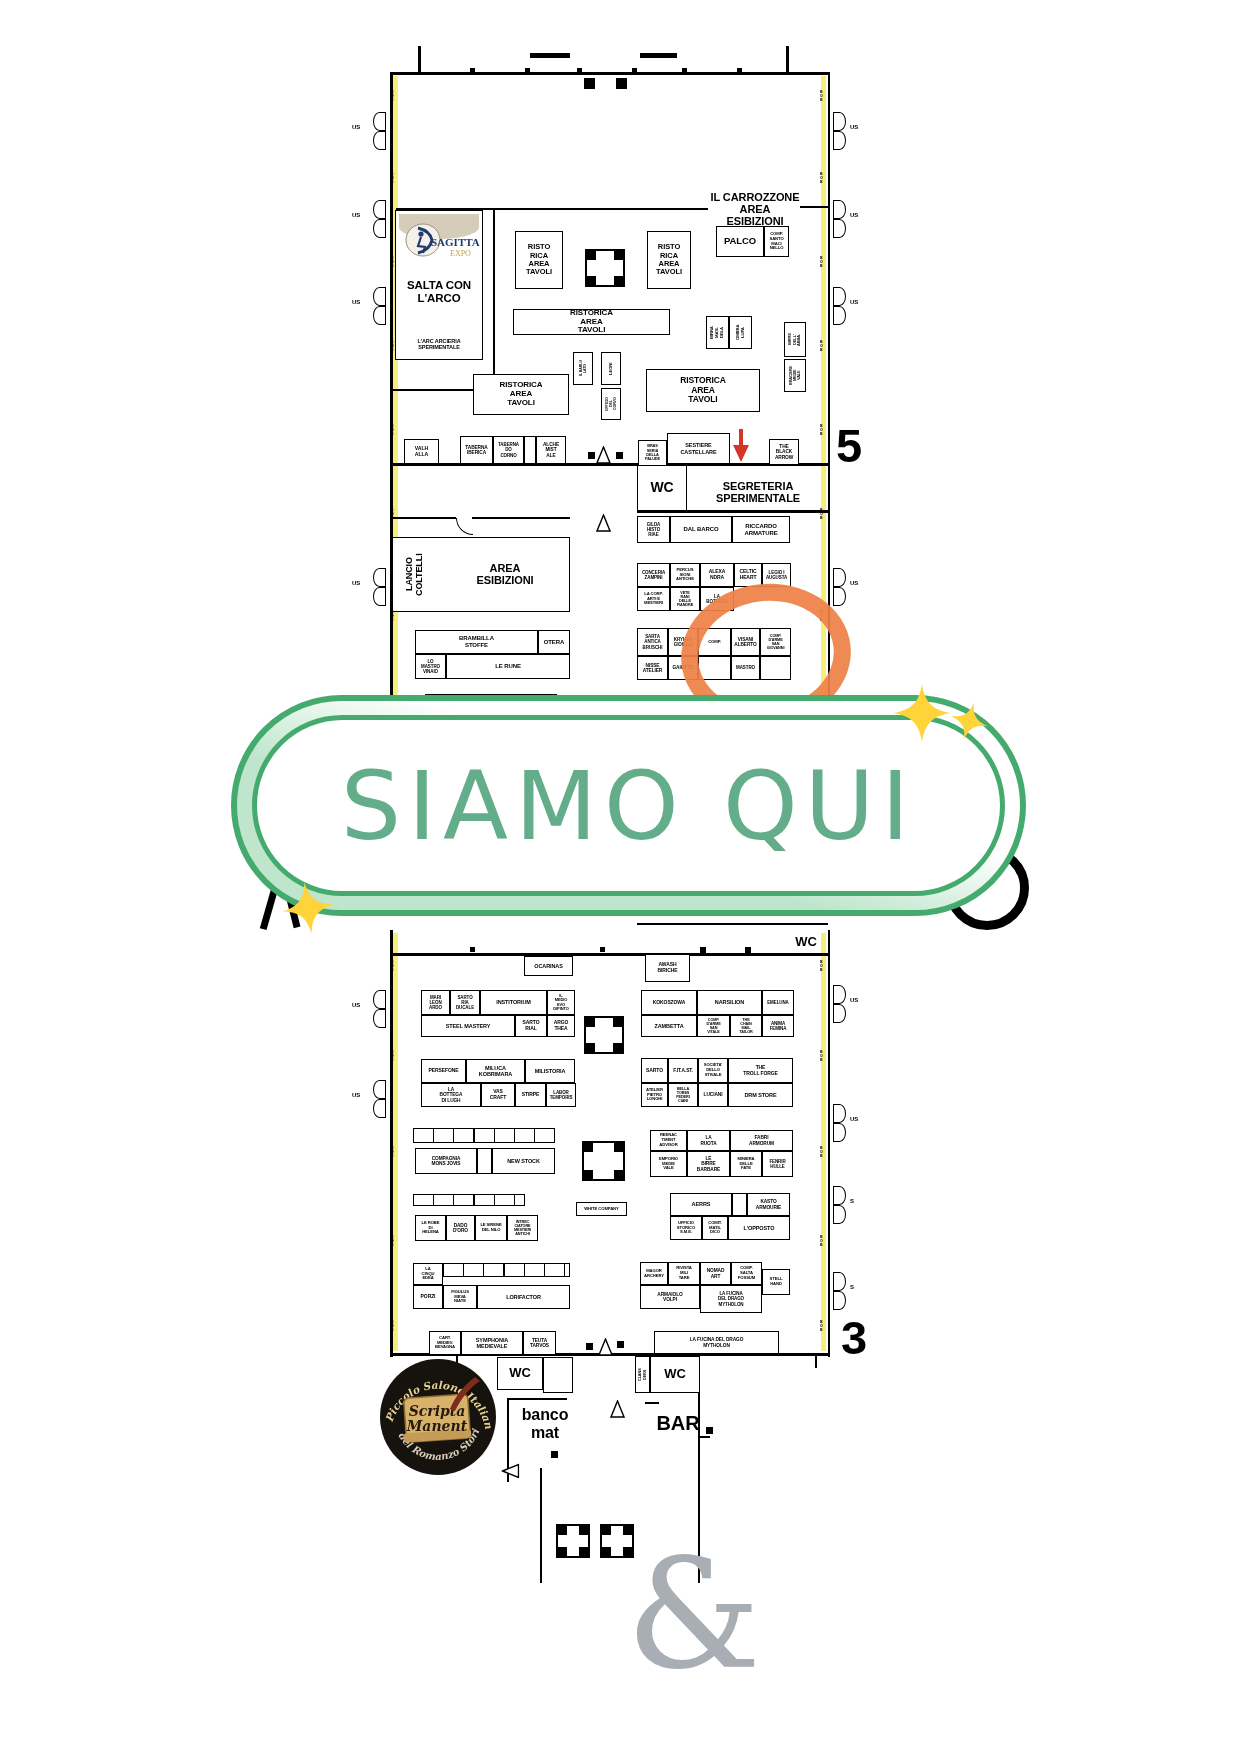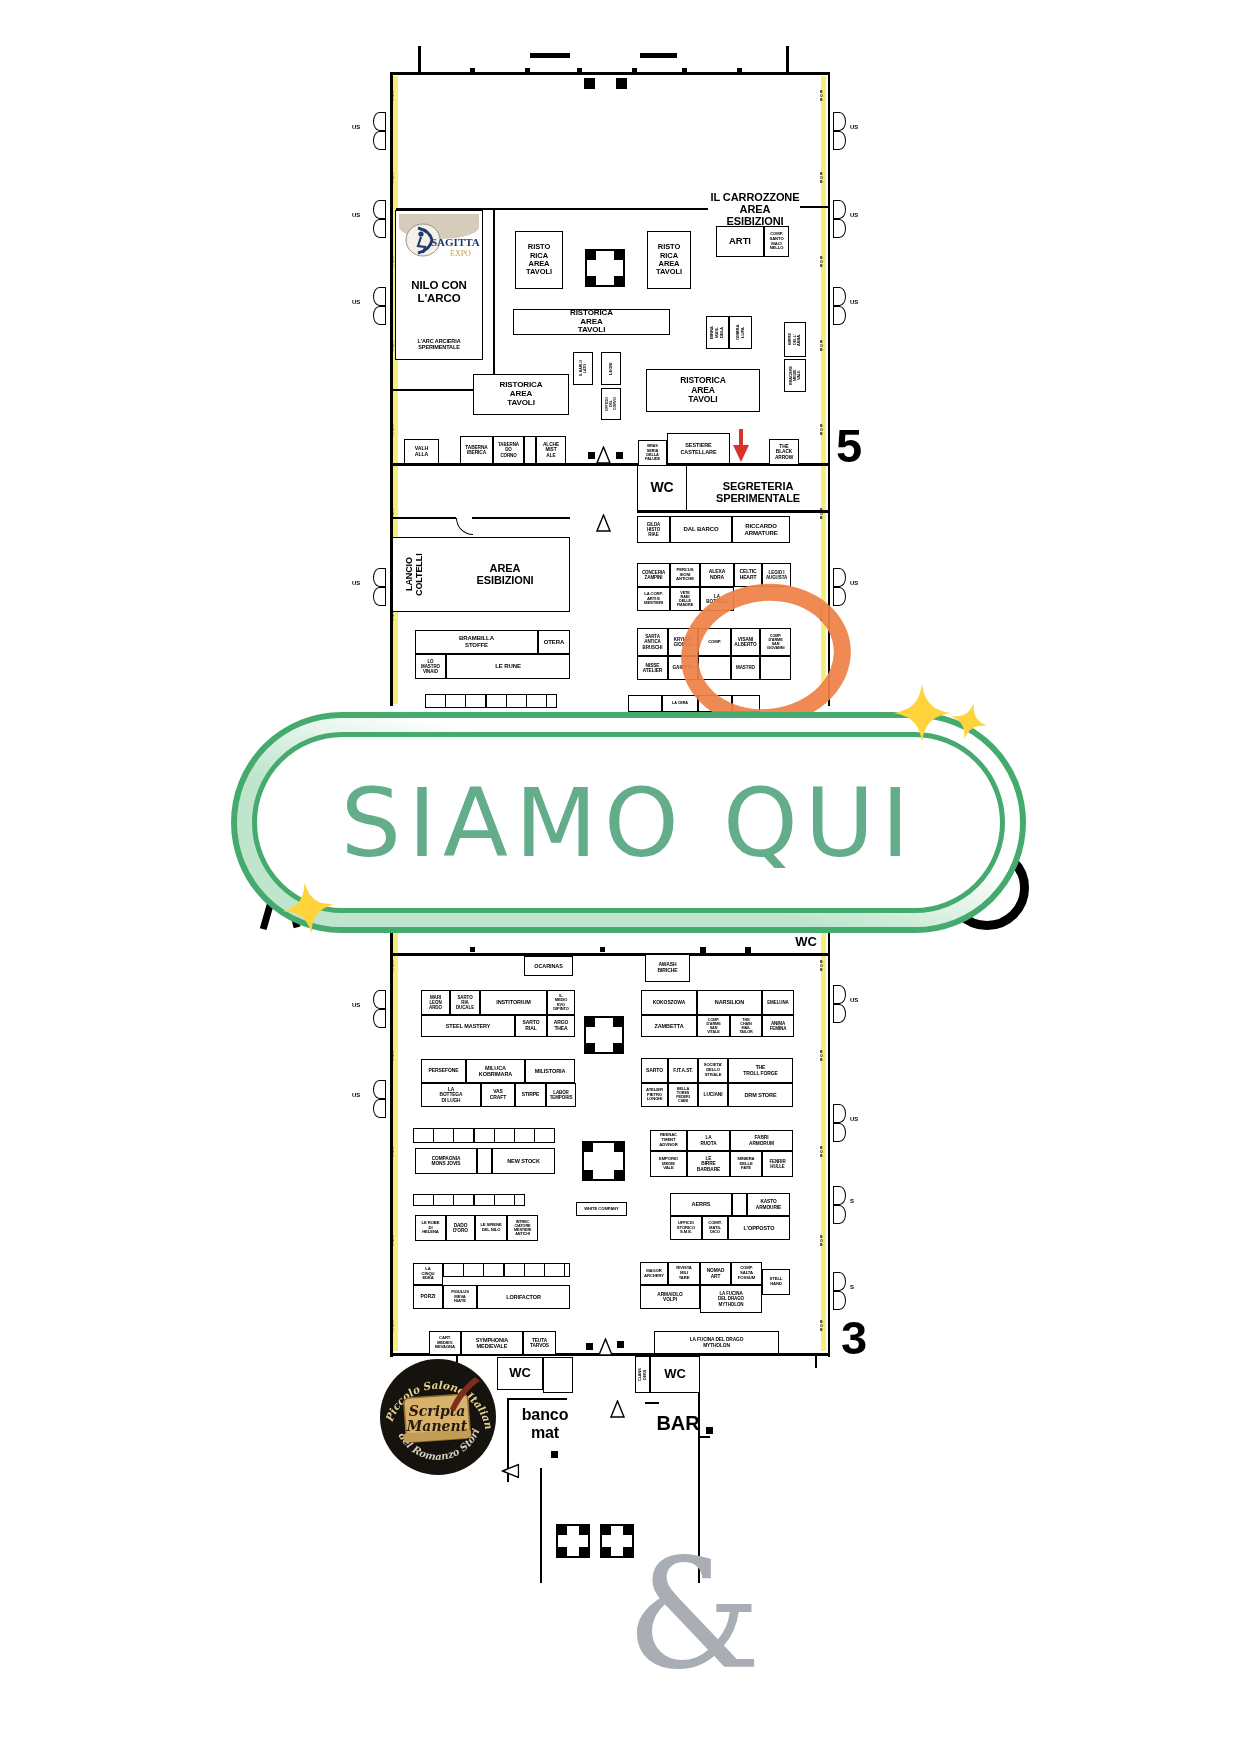--- a/index.html
+++ b/index.html
@@ -23,21 +23,21 @@
   .dot{position:absolute;background:#000;z-index:2;}
   .door{position:absolute;z-index:1;}
   .door .leaf{position:absolute;width:13px;height:19px;background:#fff;border:1.2px solid #000;box-sizing:border-box;}
   .door.l .leaf{border-radius:50% 0 0 50%;left:0;}
   .door.r .leaf{border-radius:0 50% 50% 0;right:0;}
   .leaf.t{top:0;} .leaf.b{top:19px;}
   .mark{position:absolute;font-weight:bold;color:#000;z-index:2;white-space:pre-line;text-align:center;line-height:1.15;}
   .tri{position:absolute;z-index:2;}
   #highlight-circle{position:absolute;left:681px;top:584px;width:136px;height:108px;
       border:17px solid #ef8147;border-radius:50%;transform:rotate(-7deg);z-index:6;opacity:.93;}
-  #banner{position:absolute;left:231px;top:712px;width:795px;height:221px;border-radius:120px;
+  #banner{position:absolute;left:231px;top:695px;width:795px;height:221px;border-radius:120px;
       border:6.5px solid #45aa6d;background:linear-gradient(to bottom left,#ffffff 38%,#bfe6cc 62%);
       z-index:10;box-sizing:border-box;}
   #banner-inner{position:absolute;left:15px;top:14px;right:15px;bottom:14px;border-radius:100px;
       border:5.5px solid #45aa6d;background:#fff;display:flex;align-items:center;justify-content:center;}
   #banner-text{font-family:"DejaVu Sans",sans-serif;font-size:95px;letter-spacing:7px;color:#63ad8b;}
   .star{position:absolute;z-index:12;}
   .frag{position:absolute;z-index:8;}
   #frag-arc{left:945px;top:846px;width:84px;height:84px;border:9px solid #000;border-radius:50%;box-sizing:border-box;}
   .fragbar{width:7px;height:46px;background:#000;}
   #bignum-5,#bignum-3{position:absolute;font-size:47px;font-weight:bold;color:#000;z-index:2;
@@ -173,36 +173,36 @@
       <div class="dot" style="left: 470px; top: 947px; width: 5px; height: 5px;"></div>
       <div class="dot" style="left: 600px; top: 947px; width: 5px; height: 5px;"></div>
       <div class="dot" style="left: 700px; top: 947px; width: 6px; height: 6px;"></div>
       <div class="dot" style="left: 745px; top: 947px; width: 6px; height: 6px;"></div>
       <div class="booth col" style="left: 585px; top: 249px; width: 40px; height: 38px;"></div>
       <div class="booth col" style="left: 584px; top: 1016px; width: 40px; height: 38px;"></div>
       <div class="booth col" style="left: 582px; top: 1141px; width: 43px; height: 40px;"></div>
       <div class="booth col" style="left: 556px; top: 1524px; width: 34px; height: 34px;"></div>
       <div class="booth col" style="left: 600px; top: 1524px; width: 34px; height: 34px;"></div>
       <div class="booth " style="left: 395px; top: 210px; width: 88px; height: 150px; font-size: 5px;"></div>
-      <div class="booth txt" style="left: 397px; top: 272px; width: 84px; height: 40px; font-size: 11.5px;">NILO CON
+      <div class="booth txt" style="left: 397px; top: 272px; width: 84px; height: 40px; font-size: 11.5px;">SALTA CON
 L'ARCO</div>
       <div class="booth txt" style="left: 397px; top: 336px; width: 84px; height: 16px; font-size: 5.5px;">L'ARC ARCIERIA
 SPERIMENTALE</div>
       <div class="booth txt" style="left: 704px; top: 193px; width: 102px; height: 32px; font-size: 11px; text-align: center;">IL CARROZZONE
 AREA
 ESIBIZIONI</div>
       <div class="booth " style="left: 515px; top: 231px; width: 48px; height: 58px; font-size: 7.5px;">RISTO
 RICA
 AREA
 TAVOLI</div>
       <div class="booth " style="left: 647px; top: 231px; width: 44px; height: 58px; font-size: 7.5px;">RISTO
 RICA
 AREA
 TAVOLI</div>
-      <div class="booth " style="left: 716px; top: 226px; width: 48px; height: 31px; font-size: 9.5px;">ARTI</div>
+      <div class="booth " style="left: 716px; top: 226px; width: 48px; height: 31px; font-size: 9.5px;">PALCO</div>
       <div class="booth " style="left: 764px; top: 226px; width: 25px; height: 31px; font-size: 4.2px;">COMP.
 SANTO
 MACI
 NELLO</div>
       <div class="booth " style="left: 513px; top: 309px; width: 157px; height: 26px; font-size: 8px;">RISTORICA
 AREA
 TAVOLI</div>
       <div class="booth rot" style="left: 706px; top: 316px; width: 23px; height: 33px; font-size: 4.2px;">BIRRA
 MA'IL
 DELA</div>

